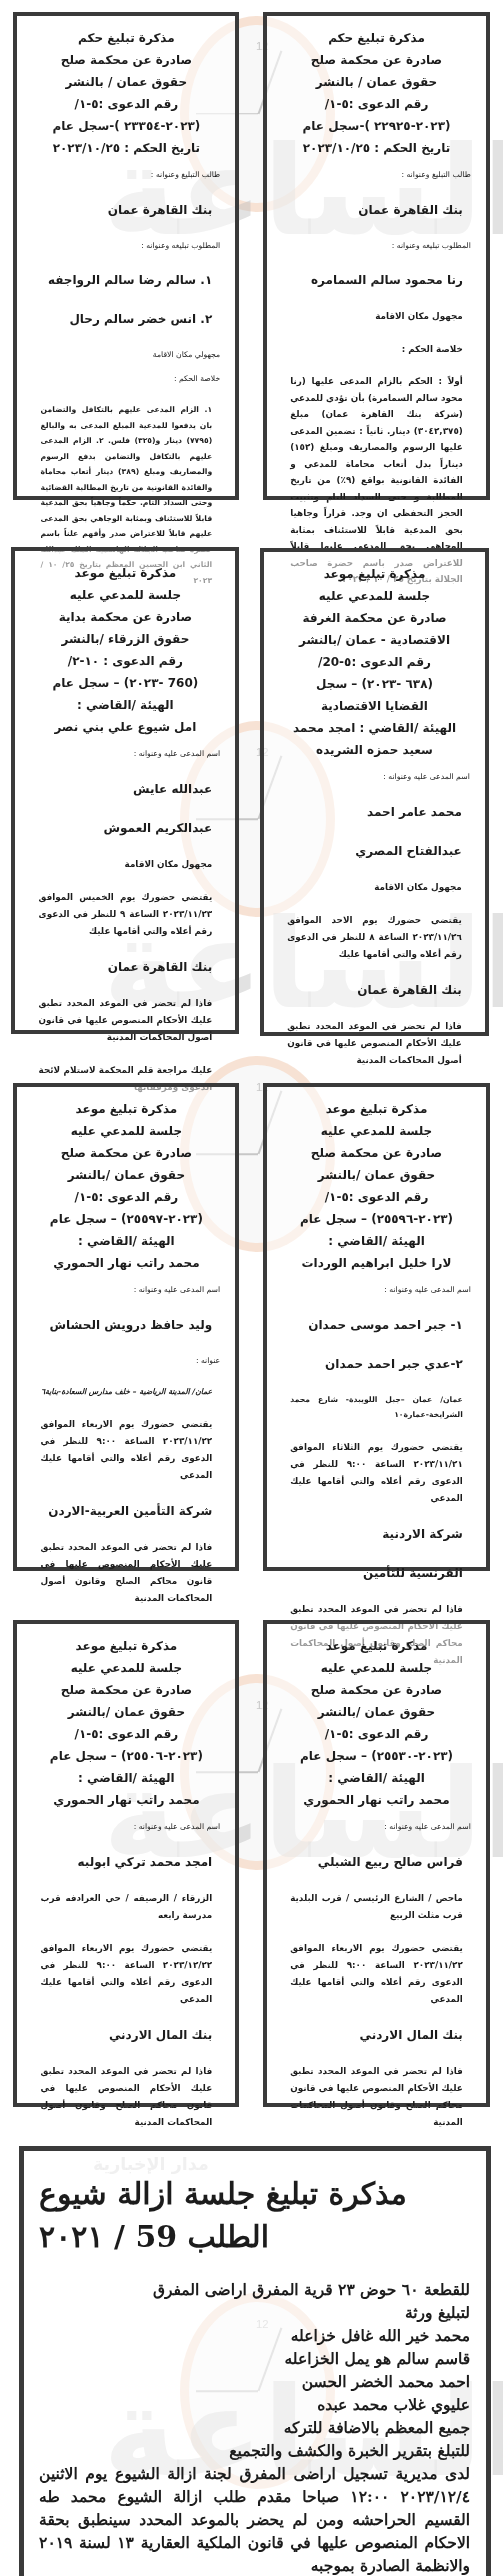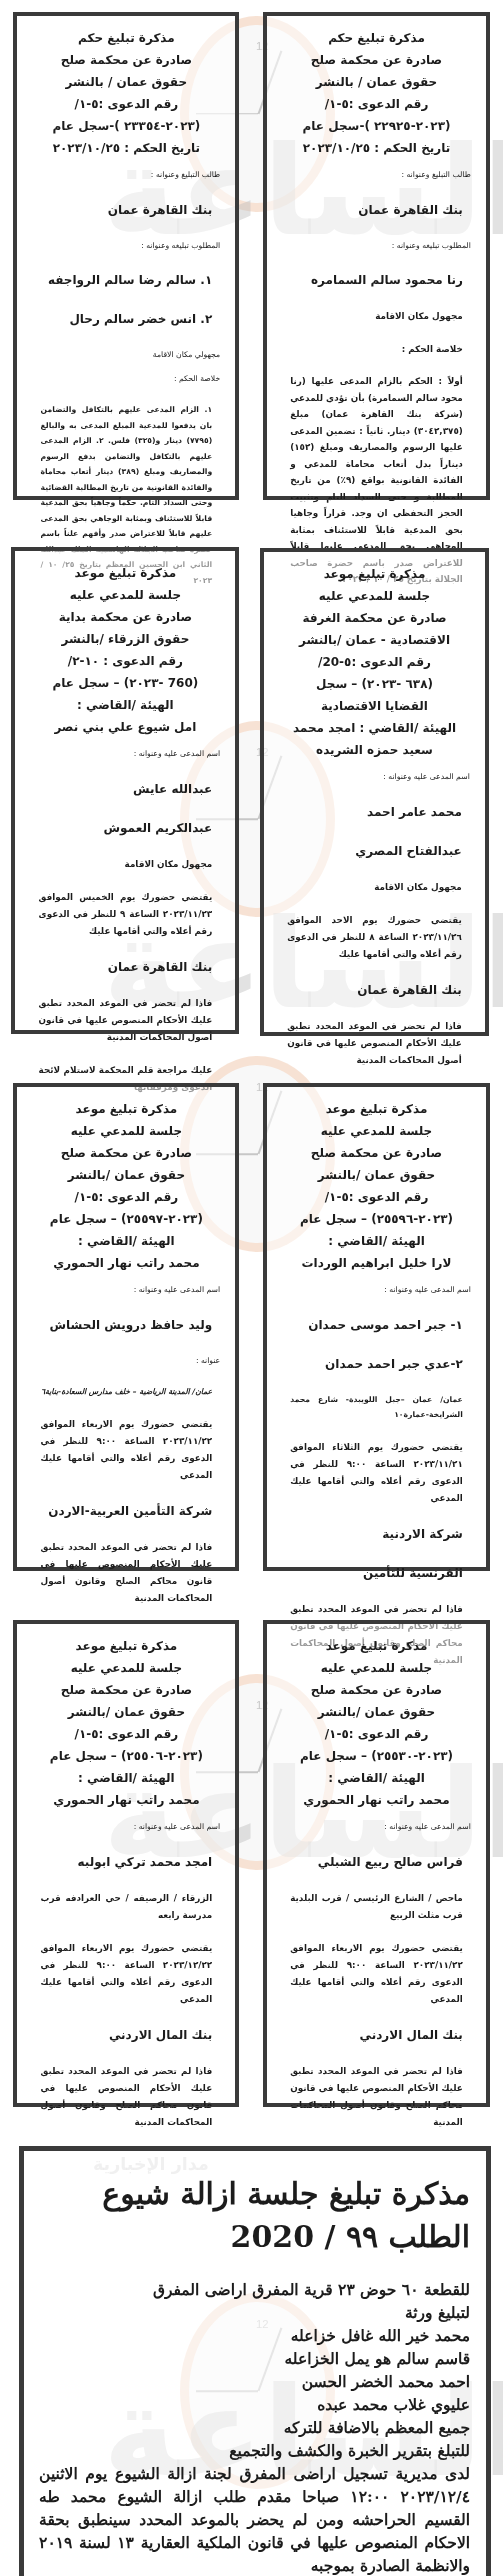--- a/index.html
+++ b/index.html
@@ -15,21 +15,21 @@
   .wm-small { color:rgba(190,190,190,0.5); font-weight:bold; font-size:17.5px; font-family:"DejaVu Sans", sans-serif; }
 
   .box { position:absolute; z-index:1; box-sizing:border-box;
          border:3.6px solid #3a3a3a; outline:0.5px solid #3a3a3a; background:rgba(255,255,255,0.55);
          direction:rtl; text-align:right; padding:11.3px 7.2px 7.2px 7.2px; }
   .h { font-weight:bold; text-align:center; font-size:12px; line-height:22px; margin:0; }
   .lbl { font-size:7.7px; line-height:15.5px; margin:8px; }
   .big { font-weight:bold; text-align:right; font-size:12px; line-height:23px; margin:16px; }
   .p { font-weight:bold; font-size:8.8px; line-height:17px; margin:16px; text-align:justify; }
   .row1 .p { line-height:16.5px; }
-  .mega { font-weight:bold; text-align:right; font-size:30px; line-height:43px; margin:0; font-family:"DejaVu Serif", serif; }
+  .mega { font-weight:bold; text-align:left; font-size:30px; line-height:43px; margin:0; font-family:"DejaVu Serif", serif; }
   .pm { font-weight:bold; font-size:15.5px; line-height:23px; margin:0; font-family:"DejaVu Serif", serif; }
 </style>
 </head>
 <body>
 
 <div class="wm wm-clock" style="left:180px;top:15.5px;">
   <span class="num" style="left:67px;top:15.5px;">12</span>
   <div class="hand1"></div>
     <div class="hand2"></div>
 </div>
@@ -197,21 +197,21 @@
   <p class="lbl">اسم المدعى عليه وعنوانه :</p>
   <p class="big">امجد محمد تركي ابولبه</p>
   <p class="p">الزرقاء / الرصيفه / حي العرادفه قرب مدرسة رابعه</p>
   <p class="p">يقتضي حضورك يوم الاربعاء الموافق ٢٠٢٣/١٢/٢٢ الساعة ٩:٠٠ للنظر في الدعوى رقم أعلاه والتي أقامها عليك المدعي</p>
   <p class="big">بنك المال الاردني</p>
   <p class="p">فاذا لم تحضر في الموعد المحدد تطبق عليك الأحكام المنصوص عليها في قانون محاكم الصلح وقانون أصول المحاكمات المدنية</p>
 </div>
 
 <div class="box" style="left:19.6px;top:2147px;width:470px;height:485px;border-width:4.1px;padding:20.6px 15.5px 10.3px 15.5px;">
   <p class="mega">مذكرة تبليغ جلسة ازالة شيوع</p>
-  <p class="mega" style="margin-bottom:20.6px;">الطلب ٩٩ / 2020</p>
+  <p class="mega" style="margin-bottom:20.6px;">الطلب 59 / ٢٠٢١</p>
   <p class="pm">للقطعة ٦٠ حوض ٢٣ قرية المفرق اراضى المفرق</p>
   <p class="pm">لتبليغ ورثة</p>
   <p class="pm">محمد خير الله غافل خزاعله</p>
   <p class="pm">قاسم سالم هو يمل الخزاعله</p>
   <p class="pm">احمد محمد الخضر الحسن</p>
   <p class="pm">عليوي غلاب محمد عبده</p>
   <p class="pm">جميع المعظم بالاضافة للتركه</p>
   <p class="pm">للتبلغ بتقرير الخبرة والكشف والتجميع</p>
   <p class="pm" style="text-align:justify;">لدى مديرية تسجيل اراضى المفرق لجنة ازالة الشيوع يوم الاثنين ٢٠٢٣/١٢/٤ ١٢:٠٠ صباحا مقدم طلب ازالة الشيوع محمد طه القسيم الحراحشه ومن لم يحضر بالموعد المحدد سينطبق بحقة الاحكام المنصوص عليها في قانون الملكية العقارية ١٣ لسنة ٢٠١٩ والانظمة الصادرة بموجبه</p>
 </div>

